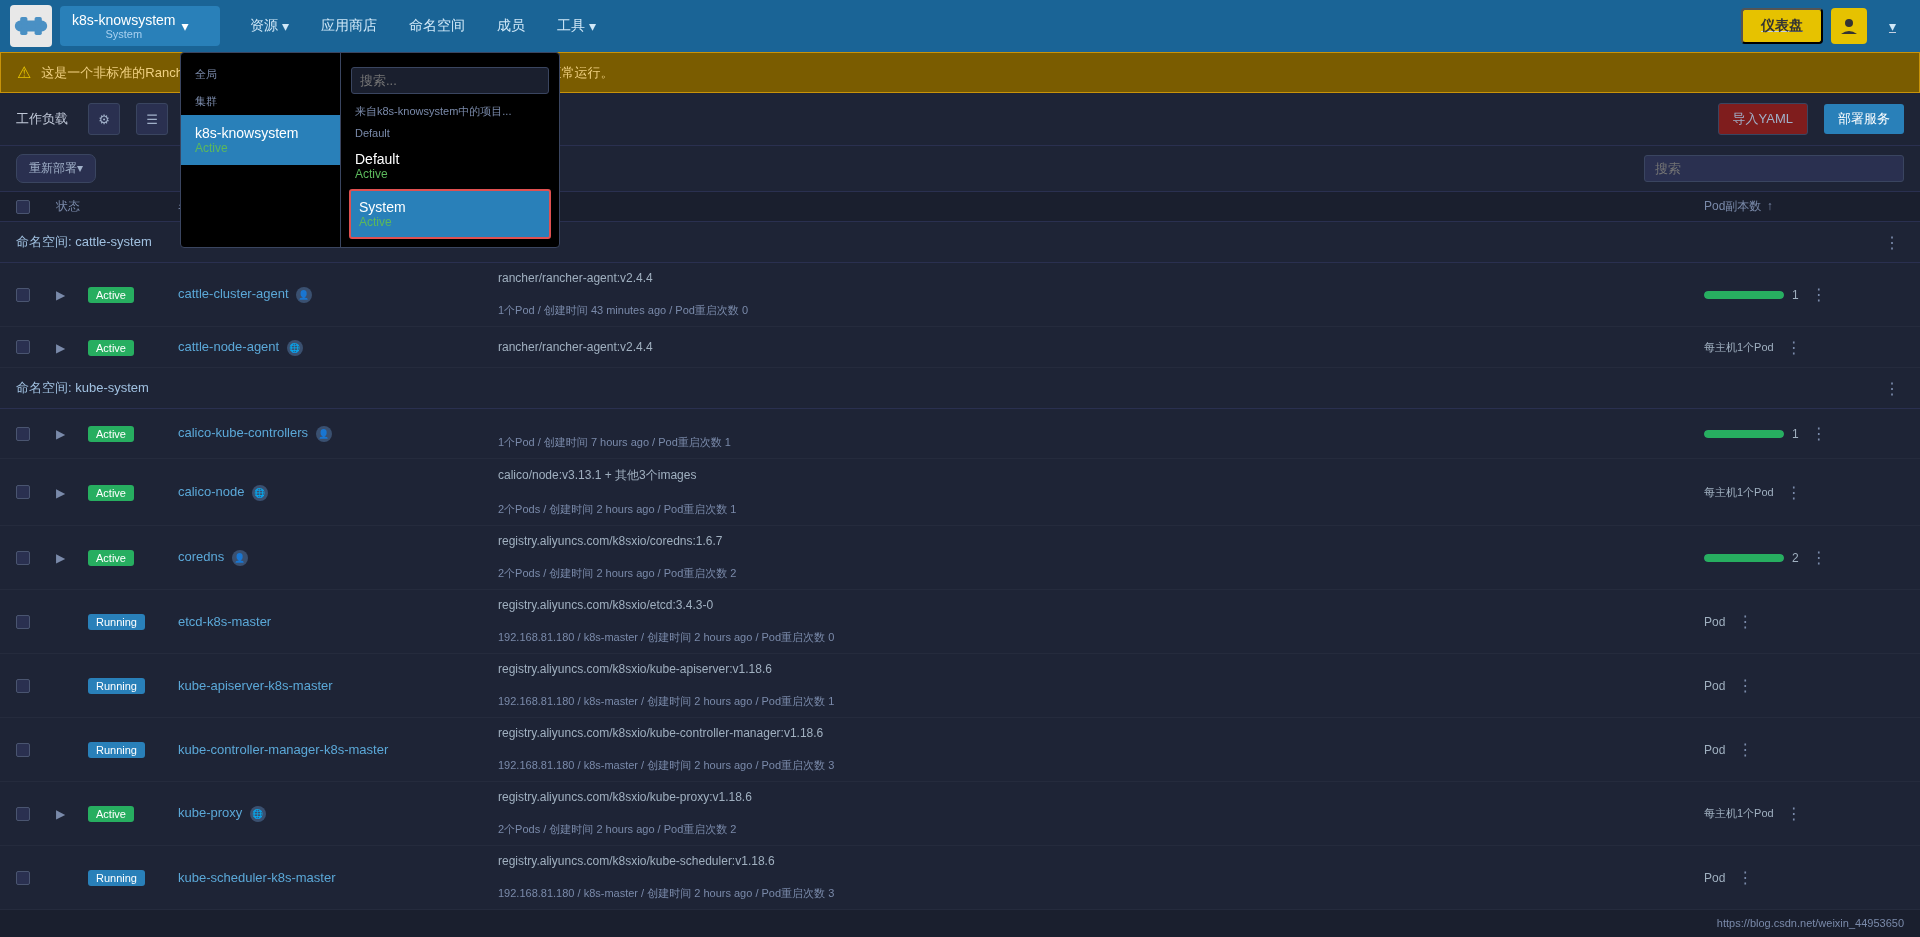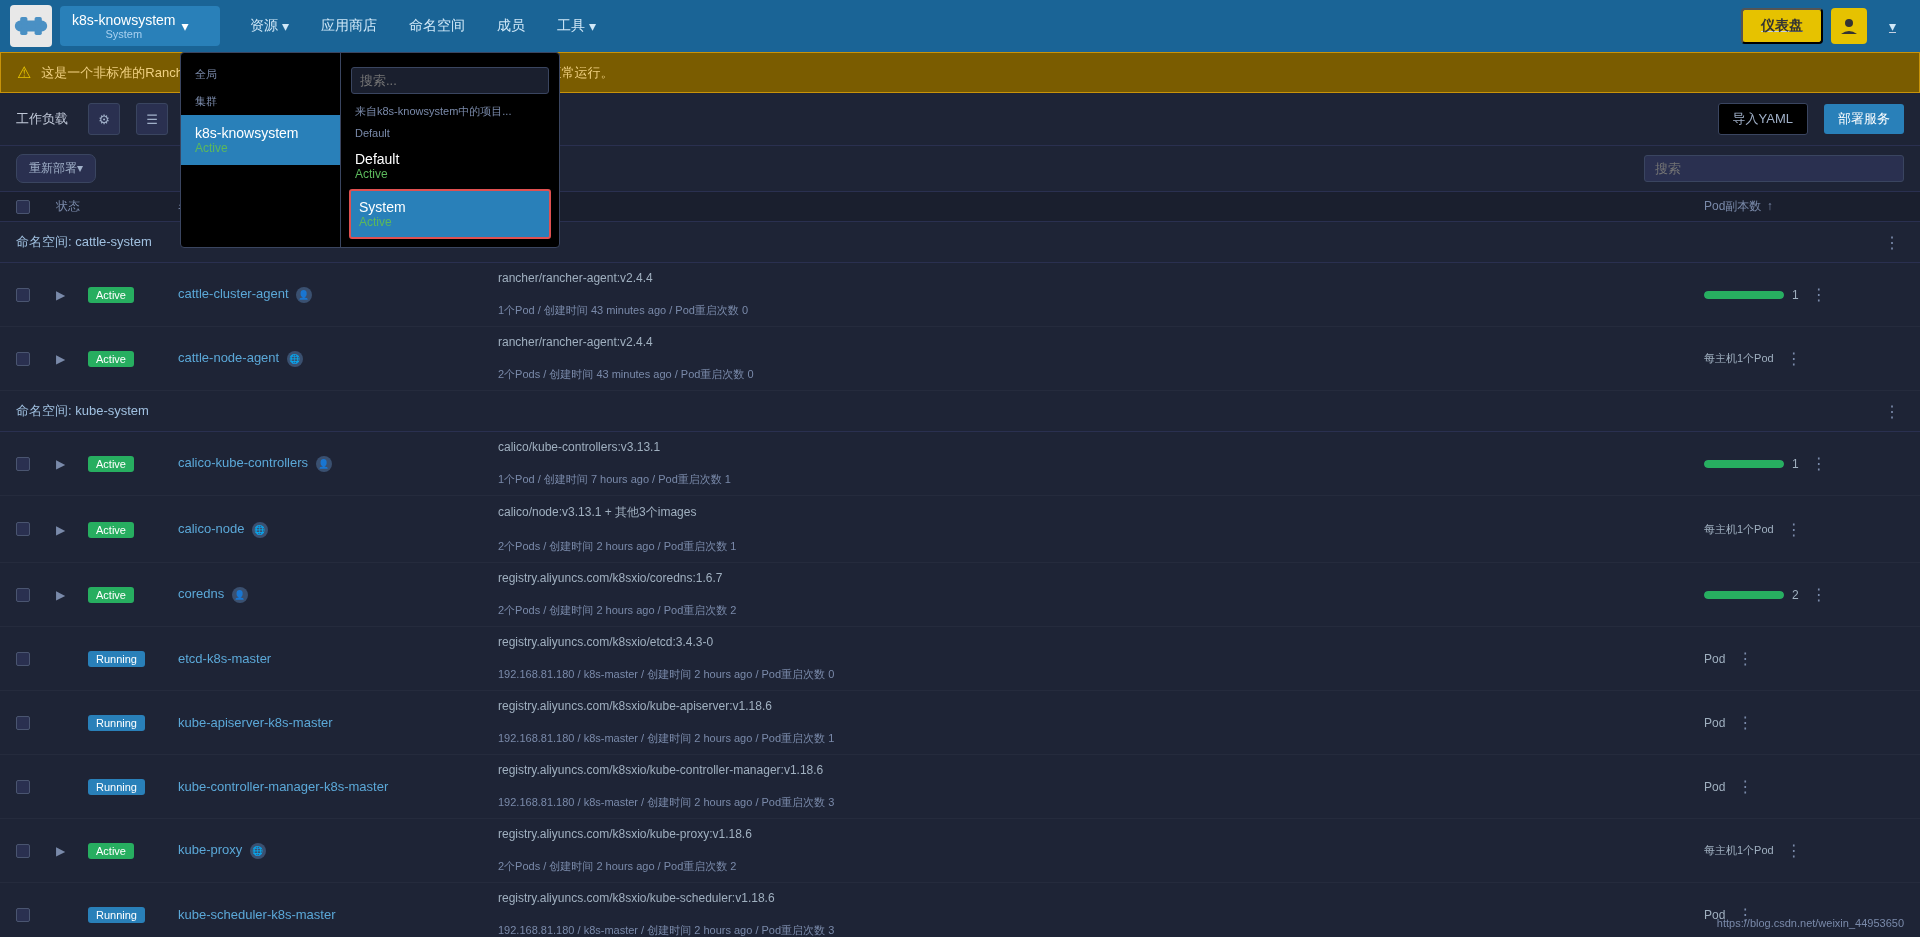--- a/index.html
+++ b/index.html
@@ -36,21 +36,21 @@
     
     .warning-bar { background: #7a5c00; border: 1px solid #c8930a; padding: 10px 16px; display: flex; align-items: center; gap: 10px; }
     .warning-icon { color: #e6c200; font-size: 16px; }
     .warning-text { color: #f0d080; font-size: 13px; }
     
     
     .toolbar { display: flex; align-items: center; padding: 10px 16px; gap: 16px; background: #1e2436; border-bottom: 1px solid #2a3050; }
     .toolbar-label { color: #c0c8d8; font-size: 13px; margin-right: 4px; }
     .spacer { flex: 1; }
     .icon-btn { width: 32px; height: 32px; background: #2a3050; border: 1px solid #3a4560; border-radius: 3px; display: flex; align-items: center; justify-content: center; cursor: pointer; color: #a0b0c8; }
-    .import-btn { padding: 6px 14px; background: #000000; border: 1px solid #3a4560; border-radius: 3px; color: #a0b0c8; cursor: pointer; font-size: 13px; }
+    .import-btn { padding: 6px 14px; background: #7f1d1d; border: 1px solid #3a4560; border-radius: 3px; color: #a0b0c8; cursor: pointer; font-size: 13px; }
     .deploy-btn { padding: 6px 14px; background: #2980b9; border: none; border-radius: 3px; color: white; cursor: pointer; font-size: 13px; }
     
     
     .secondary-toolbar { display: flex; align-items: center; padding: 8px 16px; background: #1e2436; border-bottom: 1px solid #2a3050; gap: 8px; }
     .redeploy-btn { padding: 5px 12px; background: #2a3050; border: 1px solid #3a4560; border-radius: 7px; color: #a0b0c8; cursor: pointer; font-size: 12px; }
     .search-input { margin-left: auto; width: 260px; background: #2a3050; border: 1px solid #3a4560; border-radius: 3px; padding: 5px 10px; color: #c0c8d8; font-size: 13px; }
     
     
     .table-header { display: grid; grid-template-columns: 40px 32px 90px 320px 1fr 200px; align-items: center; padding: 6px 16px; background: #1a1f2e; border-bottom: 1px solid #2a3050; color: #7a8aaa; font-size: 12px; }
     
@@ -215,21 +215,20 @@
         <div class="checkbox"></div>
       </div>
     <div><span class="expand-btn">▶</span></div>
     <div><span class="status-badge status-active">Active</span></div>
     <div>
       <span class="row-name">cattle-node-agent</span>
       <span class="row-icon">🌐</span>
     </div>
     <div>
       <div class="row-image">rancher/rancher-agent:v2.4.4</div>
-      <div class="row-image-detail">2个Pods / 创建时间 43 minutes ago / Pod重启次数 0</div>
     </div>
     <div class="pod-count">
       <span class="pod-each">每主机1个Pod</span>
       <button class="more-btn">⋮</button>
     </div>
   </div>
 </div>
 
 <div class="namespace-section">
   <div class="namespace-header">
@@ -243,21 +242,20 @@
     <div>
         <div class="checkbox"></div>
       </div>
     <div><span class="expand-btn">▶</span></div>
     <div><span class="status-badge status-active">Active</span></div>
     <div>
       <span class="row-name">calico-kube-controllers</span>
       <span class="row-icon">👤</span>
     </div>
     <div>
-      <div class="row-image">calico/kube-controllers:v3.13.1</div>
       <div class="row-image-detail">1个Pod / 创建时间 7 hours ago / Pod重启次数 1</div>
     </div>
     <div class="pod-count">
       <div class="pod-bar">
           <div class="pod-bar-fill" style="width:100%"></div>
         </div>
       <span class="pod-label">1</span>
       <button class="more-btn">⋮</button>
     </div>
   </div>

